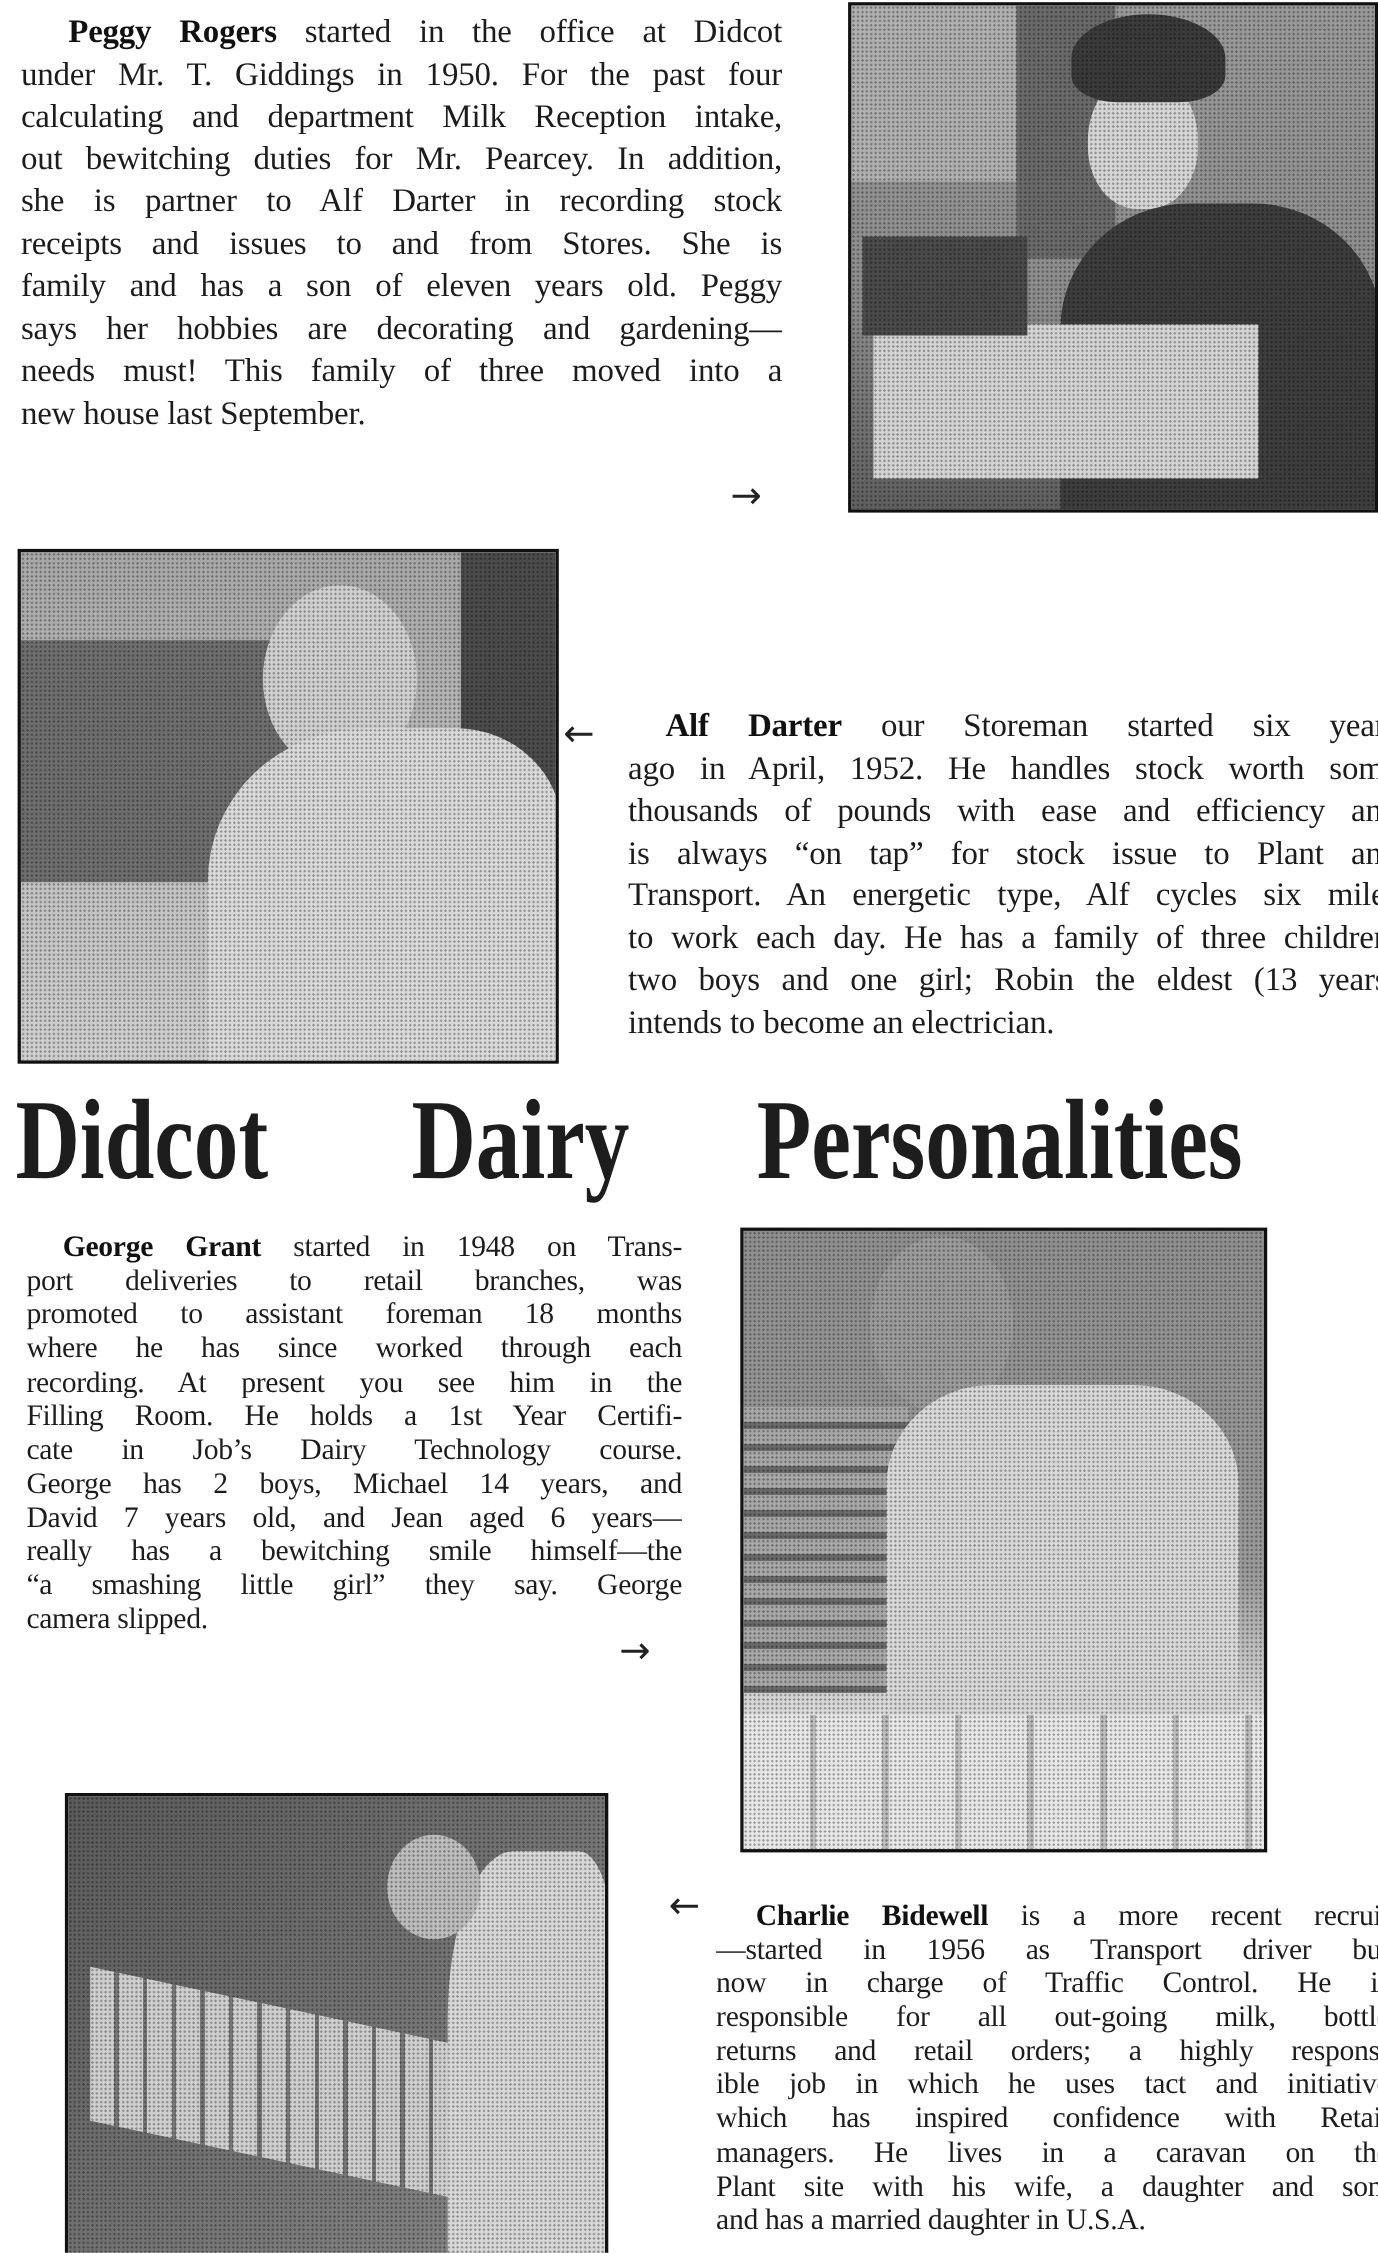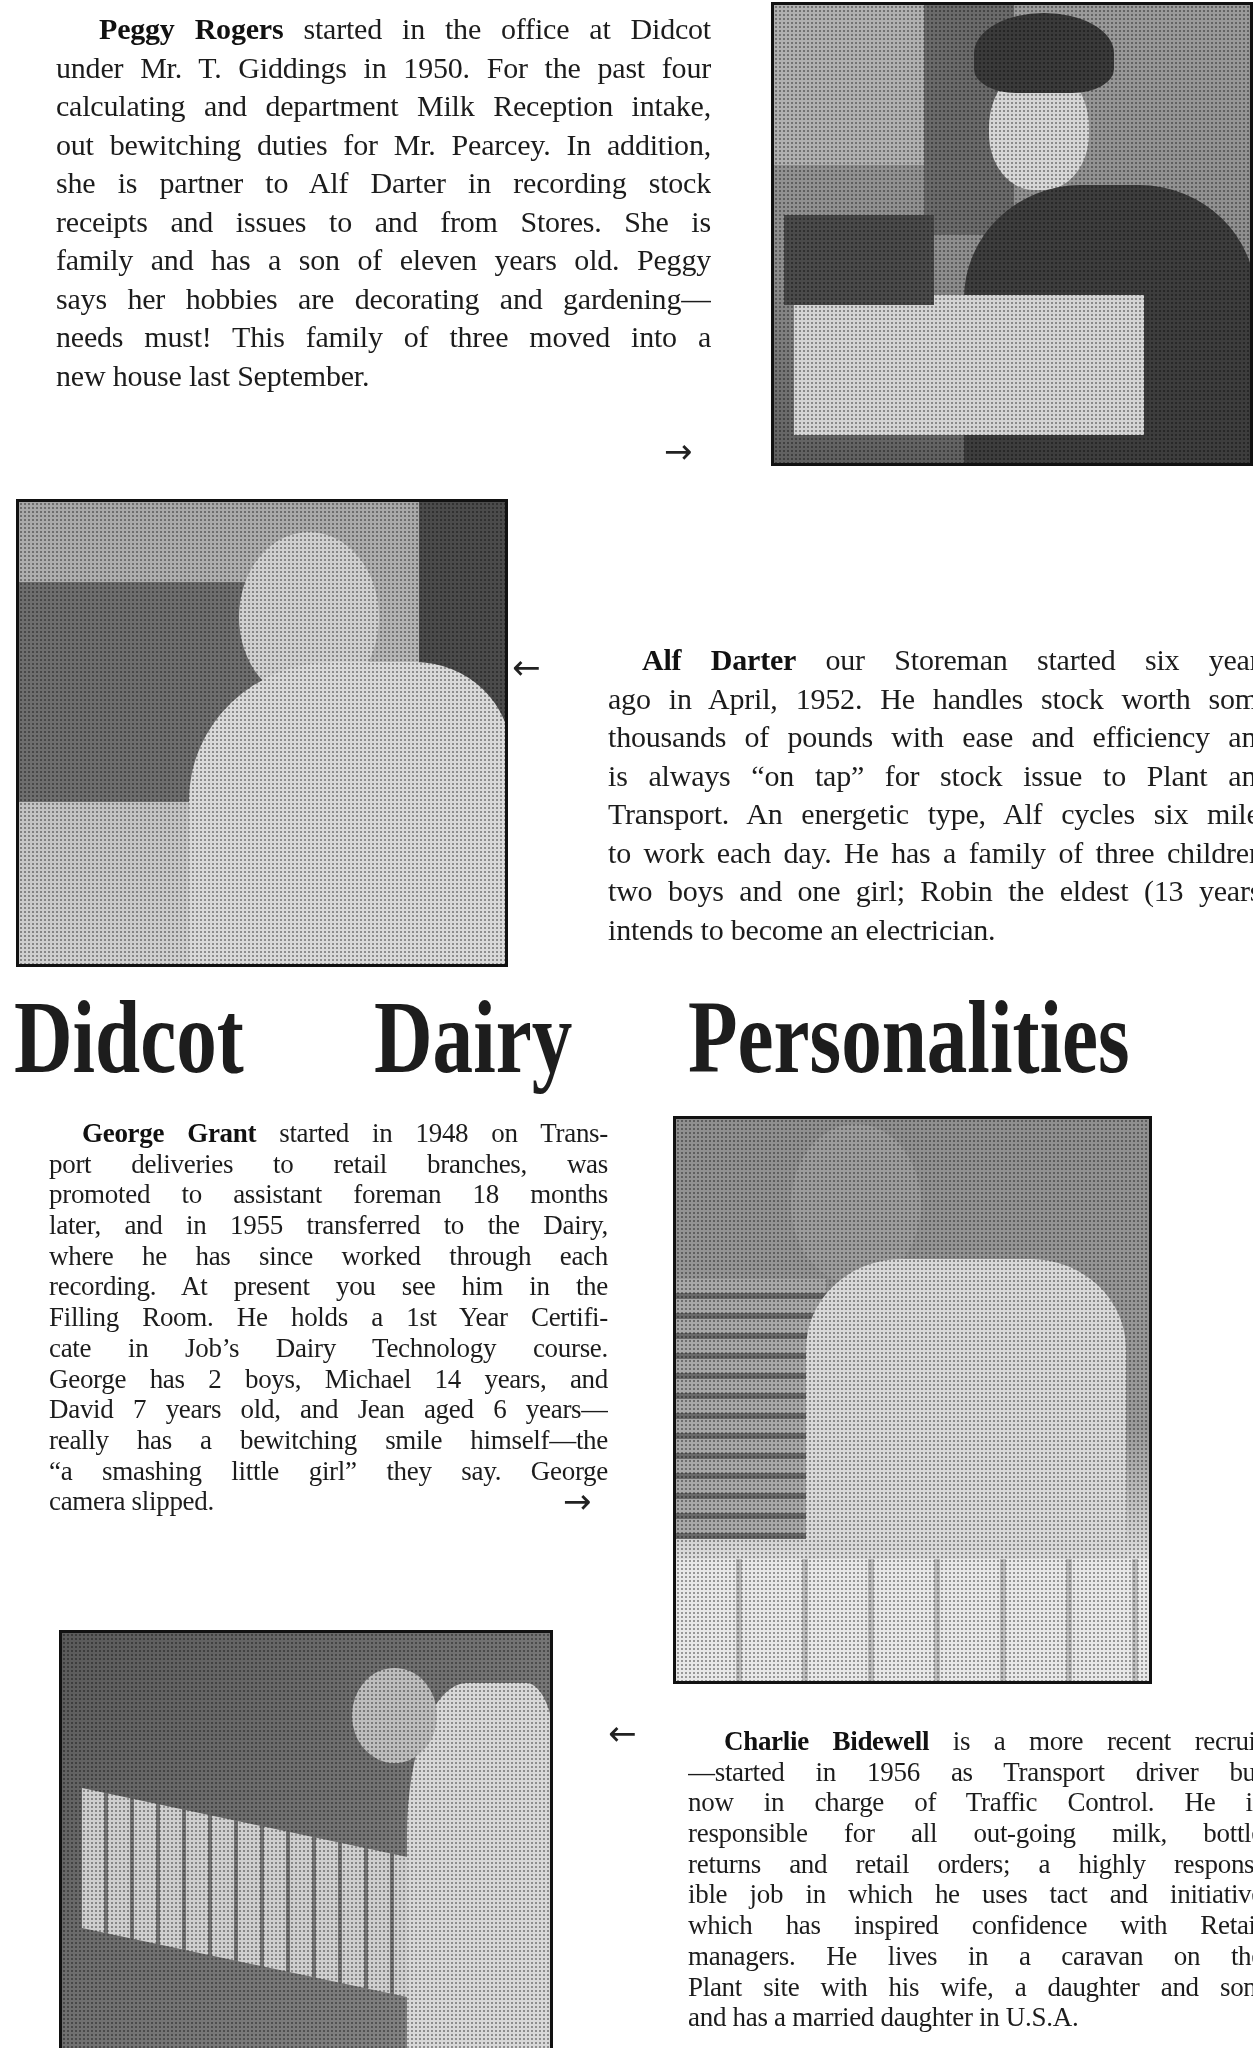--- a/index.html
+++ b/index.html
@@ -1,19 +1,19 @@
 <!DOCTYPE html>
 <html><head>
 <meta charset="utf-8">
 <style>
   html, body { margin: 0; padding: 0; background: #ffffff; }
   body { width: 1253px; height: 2048px; position: relative; overflow: hidden; color: #1a1a1a; }
   .abs { position: absolute; }
   .txt { font-family: "Liberation Serif", "DejaVu Serif", serif; color: #1c1c1c; }
-  .line { display: block; white-space: nowrap; text-align: justify; text-align-last: justify; overflow: hidden; margin-left: 37px; }
+  .line { display: block; white-space: nowrap; text-align: justify; text-align-last: justify; overflow: hidden; }
   .line.last { text-align-last: left; }
   .name { font-weight: bold; color: #111; }
   .big .line { font-size: 30px; height: 38.5px; line-height: 38.5px; letter-spacing: -0.2px; }
   .small .line { font-size: 27px; height: 30.7px; line-height: 30.7px; letter-spacing: -0.3px; }
   .arrow { font-family: "DejaVu Sans", sans-serif; font-size: 34px; line-height: 34px; color: #222; }
   .photo {
     position: absolute; border: 3px solid #111; box-sizing: border-box; overflow: hidden;
     background-color: #8a8a8a;
   }
   .dots {
@@ -79,25 +79,24 @@
 <div class="abs headline" style="left:14px; top:985px;">
   <span>Didcot</span>
 </div>
 <div class="abs headline" style="left:374px; top:985px;">
   <span>Dairy</span>
 </div>
 <div class="abs headline" style="left:688px; top:985px;">
   <span>Personalities</span>
 </div>
 
-<div class="abs txt small" style="left:12px; top:1118px; width:596px;">
+<div class="abs txt small" style="left:24px; top:1118px; width:596px;">
   <span class="line" style="text-indent:33px;"><span class="name">George Grant</span><span> started in 1948 on Trans-</span></span>
   <span class="line">port deliveries to retail branches, was</span>
   <span class="line">promoted to assistant foreman 18 months</span>
-  <span class="line">later, and in 1955 transferred to the Dairy,</span>
   <span class="line">where he has since worked through each</span>
   <span class="line">recording. At present you see him in the</span>
   <span class="line">Filling Room. He holds a 1st Year Certifi-</span>
   <span class="line">cate in Job’s Dairy Technology course.</span>
   <span class="line">George has 2 boys, Michael 14 years, and</span>
   <span class="line">David 7 years old, and Jean aged 6 years—</span>
   <span class="line">really has a bewitching smile himself—the</span>
   <span class="line">“a smashing little girl” they say. George</span>
   <span class="line last">camera slipped.</span>
 </div>

